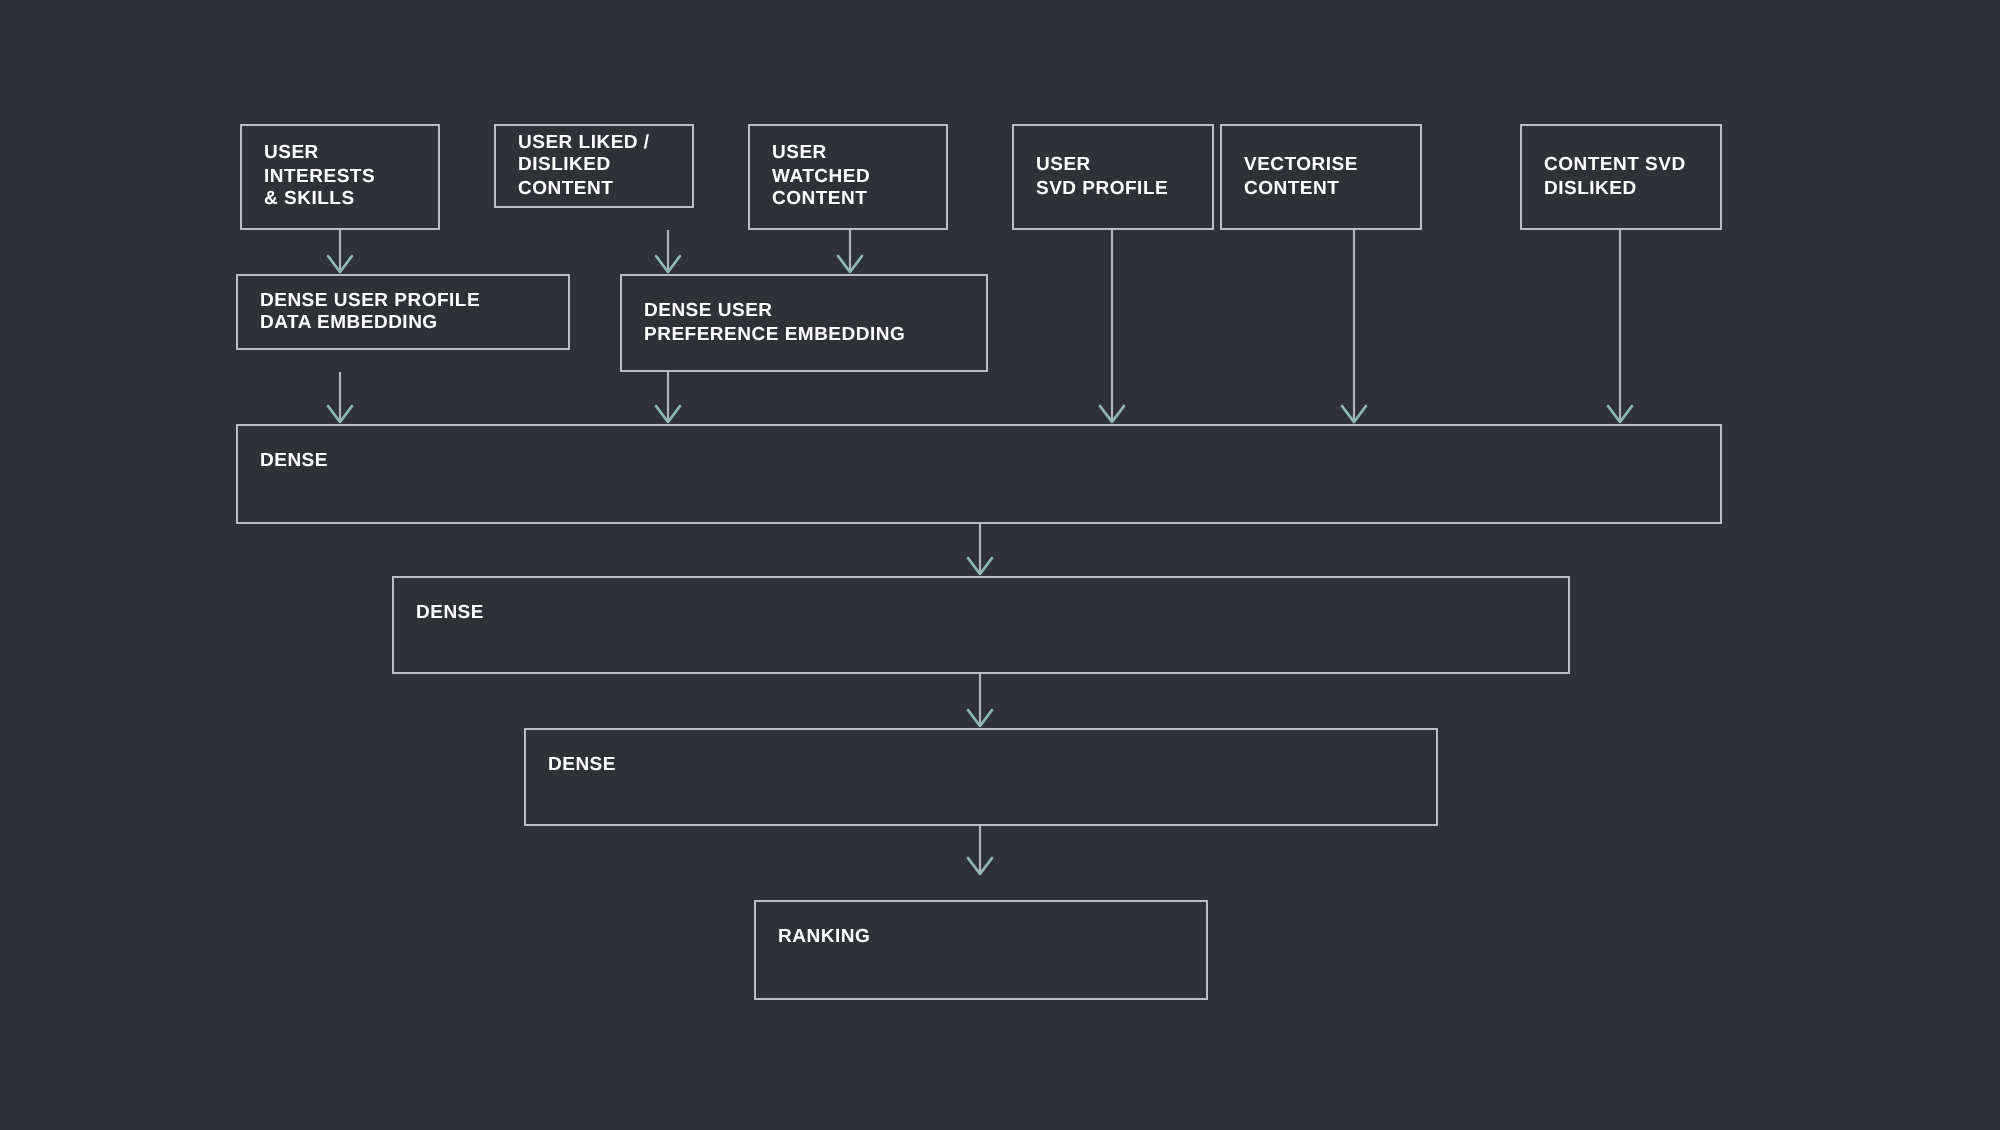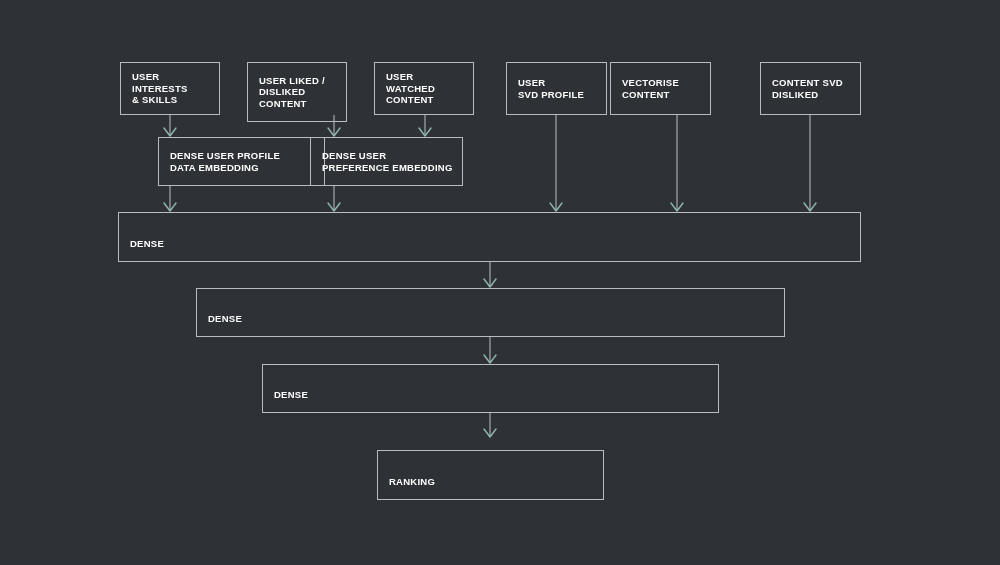--- a/index.html
+++ b/index.html
@@ -40,21 +40,20 @@
     font-size: 9.5px;
     font-weight: bold;
     line-height: 11.5px;
     letter-spacing: 0.25px;
     padding-left: 11px;
     padding-right: 6px;
     white-space: pre-line;
   }
   
   .node.layer {
-    align-items: flex-end;
   }
   .node.layer .label {
     padding-bottom: 12px;
   }
 </style>
 </head>
 <body>
 
 <div id="canvas">
   <svg class="edges" id="edges-svg">
@@ -102,21 +101,21 @@
         <line x1="490" y1="413" x2="490" y2="437" stroke="#b0b4b8" stroke-width="1.1"></line>
         <path d="M 484 429 L 490 437 L 496 429" fill="none" stroke="#8fb8b4" stroke-width="1.4" stroke-linecap="round" stroke-linejoin="round"></path>
       </g>
     </svg>
   <div id="nodes-layer">
       <div class="node" style="left: 120px; top: 62px; width: 100px; height: 53px; border-color: rgb(185, 188, 192);">
         <div class="label" style="color: rgb(255, 255, 255);">USER
 INTERESTS
 &amp; SKILLS</div>
       </div>
-      <div class="node" style="left: 247px; top: 62px; width: 100px; height: 60px; border-color: rgb(185, 188, 192);">
+      <div class="node" style="left: 247px; top: 62px; width: 100px; height: 42px; border-color: rgb(185, 188, 192);">
         <div class="label" style="color: rgb(255, 255, 255);">USER LIKED /
 DISLIKED
 CONTENT</div>
       </div>
       <div class="node" style="left: 374px; top: 62px; width: 100px; height: 53px; border-color: rgb(185, 188, 192);">
         <div class="label" style="color: rgb(255, 255, 255);">USER
 WATCHED
 CONTENT</div>
       </div>
       <div class="node" style="left: 506px; top: 62px; width: 101px; height: 53px; border-color: rgb(185, 188, 192);">
@@ -124,25 +123,25 @@
 SVD PROFILE</div>
       </div>
       <div class="node" style="left: 610px; top: 62px; width: 101px; height: 53px; border-color: rgb(185, 188, 192);">
         <div class="label" style="color: rgb(255, 255, 255);">VECTORISE
 CONTENT</div>
       </div>
       <div class="node" style="left: 760px; top: 62px; width: 101px; height: 53px; border-color: rgb(185, 188, 192);">
         <div class="label" style="color: rgb(255, 255, 255);">CONTENT SVD
 DISLIKED</div>
       </div>
-      <div class="node" style="left: 118px; top: 137px; width: 167px; height: 49px; border-color: rgb(185, 188, 192); margin-left: 40px;">
+      <div class="node" style="left: 118px; top: 137px; width: 167px; height: 38px; border-color: rgb(185, 188, 192);">
         <div class="label" style="color: rgb(255, 255, 255);">DENSE USER PROFILE
 DATA EMBEDDING</div>
       </div>
-      <div class="node" style="left: 310px; top: 137px; width: 153px; height: 49px; border-color: rgb(185, 188, 192);">
+      <div class="node" style="left: 310px; top: 137px; width: 184px; height: 49px; border-color: rgb(185, 188, 192);">
         <div class="label" style="color: rgb(255, 255, 255);">DENSE USER
 PREFERENCE EMBEDDING</div>
       </div>
       <div class="node layer" style="left: 118px; top: 212px; width: 743px; height: 50px; border-color: rgb(185, 188, 192);">
         <div class="label" style="color: rgb(255, 255, 255);">DENSE</div>
       </div>
       <div class="node layer" style="left: 196px; top: 288px; width: 589px; height: 49px; border-color: rgb(185, 188, 192);">
         <div class="label" style="color: rgb(255, 255, 255);">DENSE</div>
       </div>
       <div class="node layer" style="left: 262px; top: 364px; width: 457px; height: 49px; border-color: rgb(185, 188, 192);">

